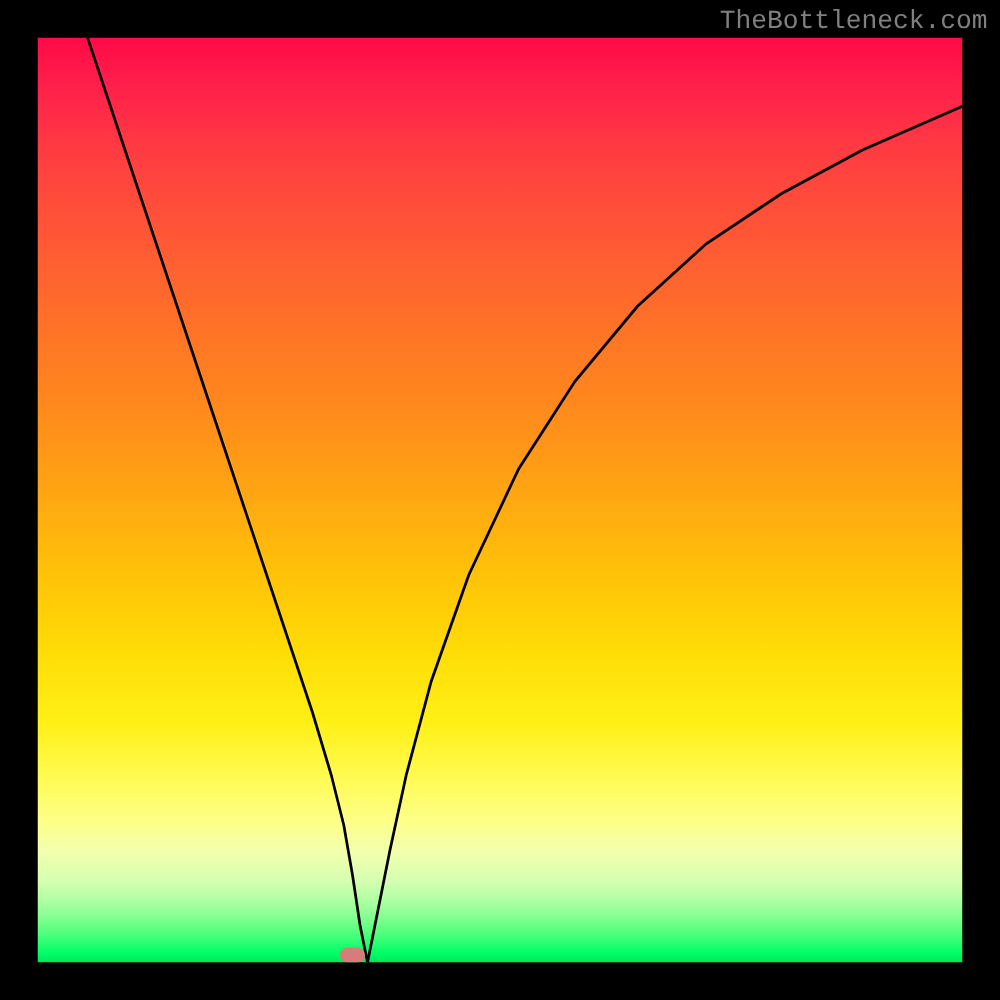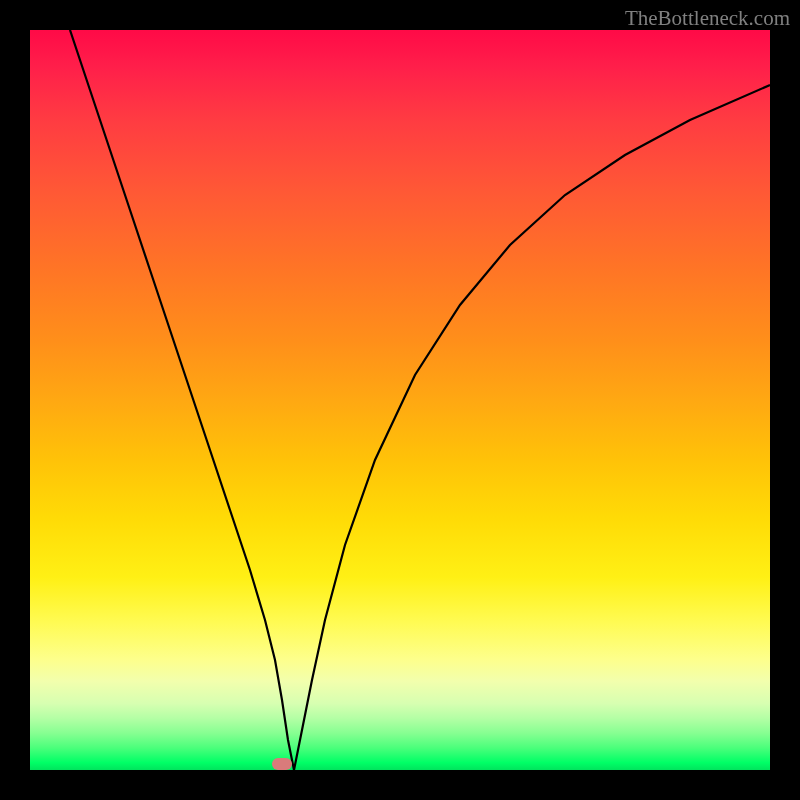--- a/index.html
+++ b/index.html
@@ -49,21 +49,21 @@
     left: 0; top: 0;
     width: 100%;
     height: 100%;
   }
   .watermark {
     position: absolute;
     top: 6px;
     right: 10px;
     color: #808080;
     font-size: 21px;
-    font-family: Liberation Serif, serif;
+    font-family: Liberation Mono, monospace;
   }
   .marker {
     position: absolute;
     width: 20px;
     height: 12px;
     background: #d97b7b;
     border-radius: 6px;
   }
 </style>
 </head>

